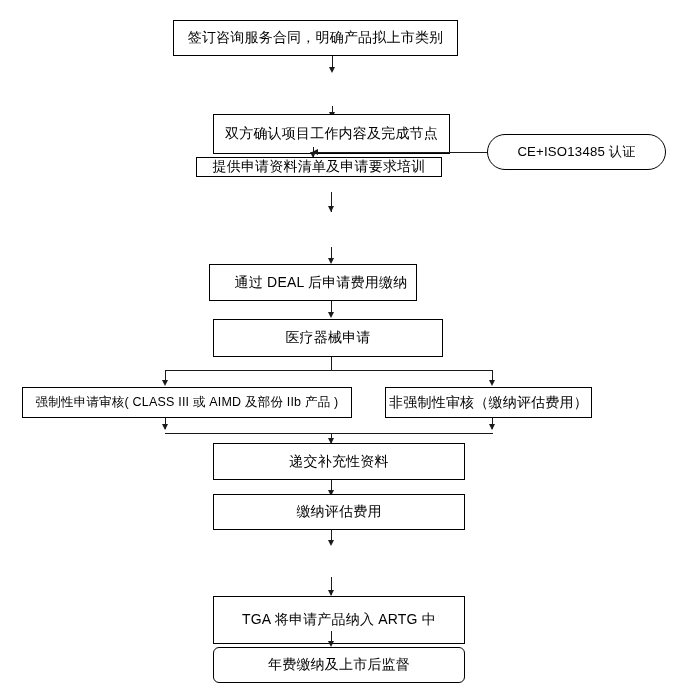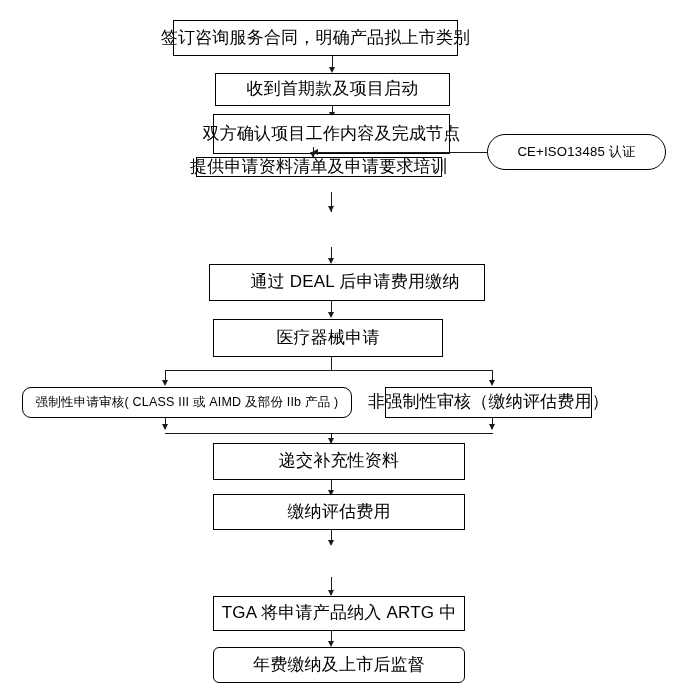--- a/index.html
+++ b/index.html
@@ -20,21 +20,21 @@
   }
   .node {
     position: absolute;
     box-sizing: border-box;
     border: 1px solid #000000;
     background: #ffffff;
     display: flex;
     align-items: center;
     justify-content: center;
     text-align: center;
-    font-size: 17px;
+    font-size: 14px;
     line-height: 1.1;
     letter-spacing: 0.2px;
     white-space: nowrap;
     color: #000000;
   }
   .node.small {
     font-size: 12.5px;
   }
   .node.tiny {
     font-size: 13.2px;
@@ -67,21 +67,20 @@
 </head>
 <body>
 
 <div id="canvas">
 
   <div class="node" style="left:173px; top:20px; width:285px; height:36px;">签订咨询服务合同，明确产品拟上市类别</div>
 
   <div class="conn vline" style="left:332px; top:56px; height:14px;"></div>
   <div class="arrowhead" style="left:329px; top:67px;"></div>
 
-  <div class="node" style="left:215px; top:73px; width:235px; height:33px;">收到首期款及项目启动</div>
 
   <div class="conn vline" style="left:332px; top:106px; height:11px;"></div>
   <div class="arrowhead" style="left:329px; top:112px;"></div>
 
   <div class="node" style="left:213px; top:114px; width:237px; height:40px;">双方确认项目工作内容及完成节点</div>
 
   <div class="conn vline" style="left:313px; top:147px; height:11px;"></div>
   <div class="arrowhead" style="left:310px; top:152px;"></div>
 
   <div class="node tiny" style="left:487px; top:134px; width:179px; height:36px;border-radius:18px;">CE+ISO13485 认证</div>
@@ -91,35 +90,35 @@
 
   <div class="node" style="left:196px; top:157px; width:246px; height:20px;">提供申请资料清单及申请要求培训</div>
 
   <div class="conn vline" style="left:331px; top:192px; height:20px;"></div>
   <div class="arrowhead" style="left:328px; top:206px;"></div>
 
 
   <div class="conn vline" style="left:331px; top:247px; height:15px;"></div>
   <div class="arrowhead" style="left:328px; top:258px;"></div>
 
-  <div class="node" style="left:209px; top:264px; width:276px; height:37px;padding-left:16px;">通过 DEAL 后申请费用缴纳</div>
+  <div class="node" style="left:209px; top:264px; width:208px; height:37px;padding-left:16px;">通过 DEAL 后申请费用缴纳</div>
 
   <div class="conn vline" style="left:331px; top:301px; height:15px;"></div>
   <div class="arrowhead" style="left:328px; top:312px;"></div>
 
   <div class="node" style="left:213px; top:319px; width:230px; height:38px;">医疗器械申请</div>
 
   <div class="conn vline" style="left:331px; top:357px; height:14px;"></div>
   <div class="conn hline" style="left:165px; top:370px; width:328px;"></div>
   <div class="conn vline" style="left:165px; top:370px; height:14px;"></div>
   <div class="arrowhead" style="left:162px; top:380px;"></div>
   <div class="conn vline" style="left:492px; top:370px; height:14px;"></div>
   <div class="arrowhead" style="left:489px; top:380px;"></div>
 
-  <div class="node small" style="left:22px; top:387px; width:330px; height:31px;border-radius:9px;">强制性申请审核( CLASS III 或 AIMD 及部份 IIb 产品 )</div>
+  <div class="node small" style="left:22px; top:387px; width:330px; height:31px;">强制性申请审核( CLASS III 或 AIMD 及部份 IIb 产品 )</div>
 
   <div class="node" style="left:385px; top:387px; width:207px; height:31px;">非强制性审核（缴纳评估费用）</div>
 
   <div class="conn vline" style="left:165px; top:418px; height:11px;"></div>
   <div class="arrowhead" style="left:162px; top:424px;"></div>
   <div class="conn vline" style="left:492px; top:418px; height:11px;"></div>
   <div class="arrowhead" style="left:489px; top:424px;"></div>
   <div class="conn hline" style="left:165px; top:433px; width:328px;"></div>
   <div class="conn vline" style="left:331px; top:433px; height:11px;"></div>
   <div class="arrowhead" style="left:328px; top:438px;"></div>
@@ -131,20 +130,20 @@
 
   <div class="node" style="left:213px; top:494px; width:252px; height:36px;">缴纳评估费用</div>
 
   <div class="conn vline" style="left:331px; top:530px; height:14px;"></div>
   <div class="arrowhead" style="left:328px; top:540px;"></div>
 
 
   <div class="conn vline" style="left:331px; top:577px; height:18px;"></div>
   <div class="arrowhead" style="left:328px; top:590px;"></div>
 
-  <div class="node" style="left:213px; top:596px; width:252px; height:35px;">TGA 将申请产品纳入 ARTG 中</div>
+  <div class="node" style="left:213px; top:596px; width:252px; height:48px;">TGA 将申请产品纳入 ARTG 中</div>
 
   <div class="conn vline" style="left:331px; top:631px; height:14px;"></div>
   <div class="arrowhead" style="left:328px; top:641px;"></div>
 
   <div class="node" style="left:213px; top:647px; width:252px; height:36px;border-radius:6px;">年费缴纳及上市后监督</div>
 
 </div>
 
 </body></html>

